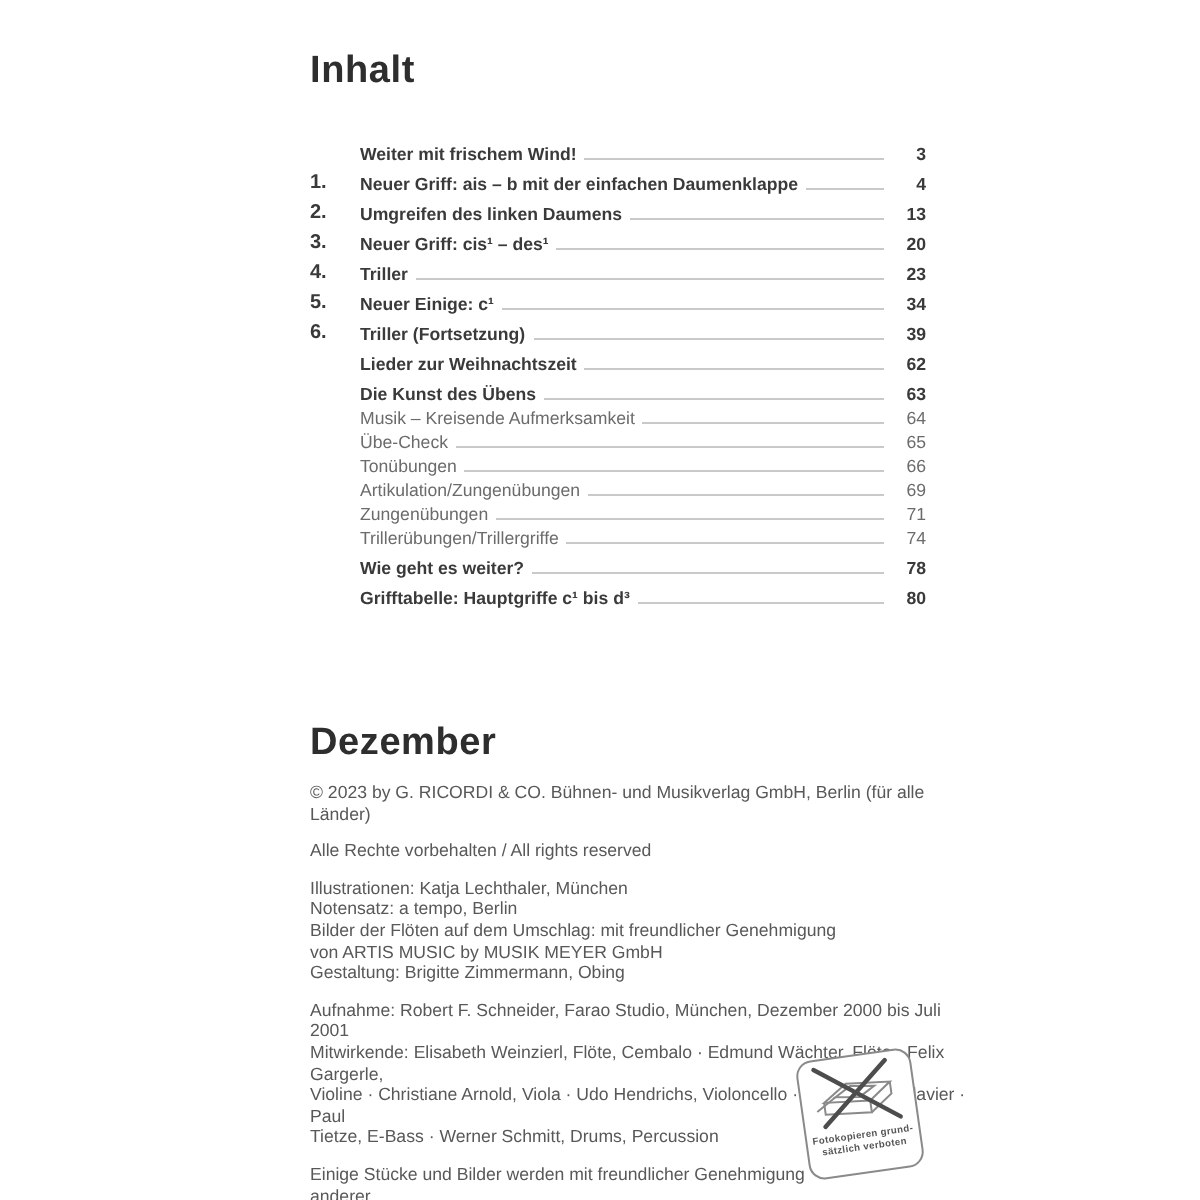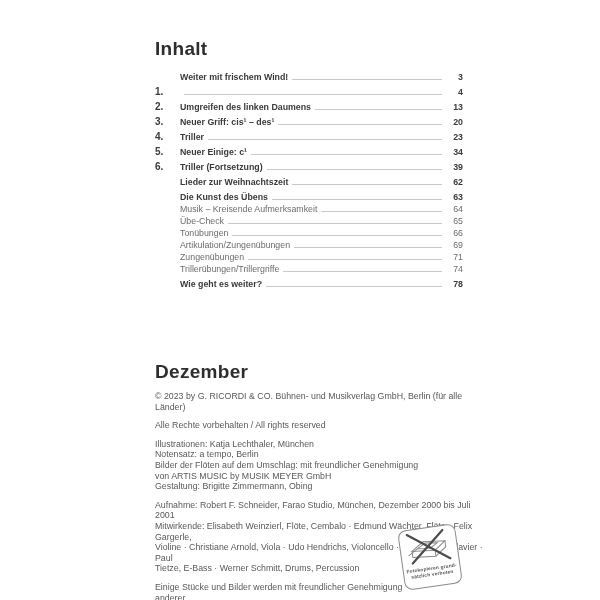--- a/index.html
+++ b/index.html
@@ -1,21 +1,21 @@
 <!DOCTYPE html>
 <html><head>
 <meta charset="utf-8">
 <style>
   html,body { margin:0; padding:0; }
   body { width:600px; height:600px; background:#ffffff; font-family:"Liberation Sans", sans-serif; }
   .page { position:relative; width:600px; height:600px; background:#ffffff; overflow:hidden; }
 
   .title { position:absolute; left:155px; margin:0; font-size:19px; font-weight:600;
            color:#2e2e2e; letter-spacing:0.3px; }
-  .title.inhalt { top:25px;margin-top:13px; }
+  .title.inhalt { top:25px; }
   .title.impressum { top:361px; }
 
   .toc { position:absolute; left:155px; top:67px; width:308px; }
   .row { display:flex; align-items:flex-end; height:15px; }
   .row.regular { height:12px; }
   .row .num { width:25px; flex:0 0 25px; font-weight:bold; font-size:10px; color:#3a3a3a; line-height:11px; }
   .row .label { font-size:8.8px; color:#3a3a3a; line-height:10px; white-space:nowrap; }
   .row .leader { flex:1 1 auto; border-bottom:1px solid #c9c9c9; margin:0 3px 2px 4px; }
   .row .pagenum { flex:0 0 18px; width:18px; text-align:right; font-size:8.8px; color:#3a3a3a; line-height:10px; }
   .row.bold .label, .row.bold .pagenum { font-weight:bold;text-align:right; }
@@ -42,20 +42,21 @@
 
   <div class="toc" id="toc">
       <div class="row bold">
         <span class="num"></span>
         <span class="label">Weiter mit frischem Wind!</span>
         <span class="leader"></span>
         <span class="pagenum">3</span>
       </div>
       <div class="row bold">
         <span class="num">1.</span>
+        <span class="label">Neuer Griff: ais – b mit der einfachen Daumenklappe</span>
         <span class="leader"></span>
         <span class="pagenum">4</span>
       </div>
       <div class="row bold">
         <span class="num">2.</span>
         <span class="label">Umgreifen des linken Daumens</span>
         <span class="leader"></span>
         <span class="pagenum">13</span>
       </div>
       <div class="row bold">
@@ -129,20 +130,26 @@
         <span class="label">Trillerübungen/Trillergriffe</span>
         <span class="leader"></span>
         <span class="pagenum">74</span>
       </div>
       <div class="row bold">
         <span class="num"></span>
         <span class="label">Wie geht es weiter?</span>
         <span class="leader"></span>
         <span class="pagenum">78</span>
       </div>
+      <div class="row bold">
+        <span class="num"></span>
+        <span class="label">Grifftabelle: Hauptgriffe c¹ bis d³</span>
+        <span class="leader"></span>
+        <span class="pagenum">80</span>
+      </div>
     </div>
 
   <h1 class="title impressum">Dezember</h1>
 
   <div class="imp">
     <p>© 2023 by G. RICORDI &amp; CO. Bühnen- und Musikverlag GmbH, Berlin (für alle Länder)</p>
     <p>Alle Rechte vorbehalten / All rights reserved</p>
     <p>Illustrationen: Katja Lechthaler, München
 Notensatz: a tempo, Berlin
 Bilder der Flöten auf dem Umschlag: mit freundlicher Genehmigung

